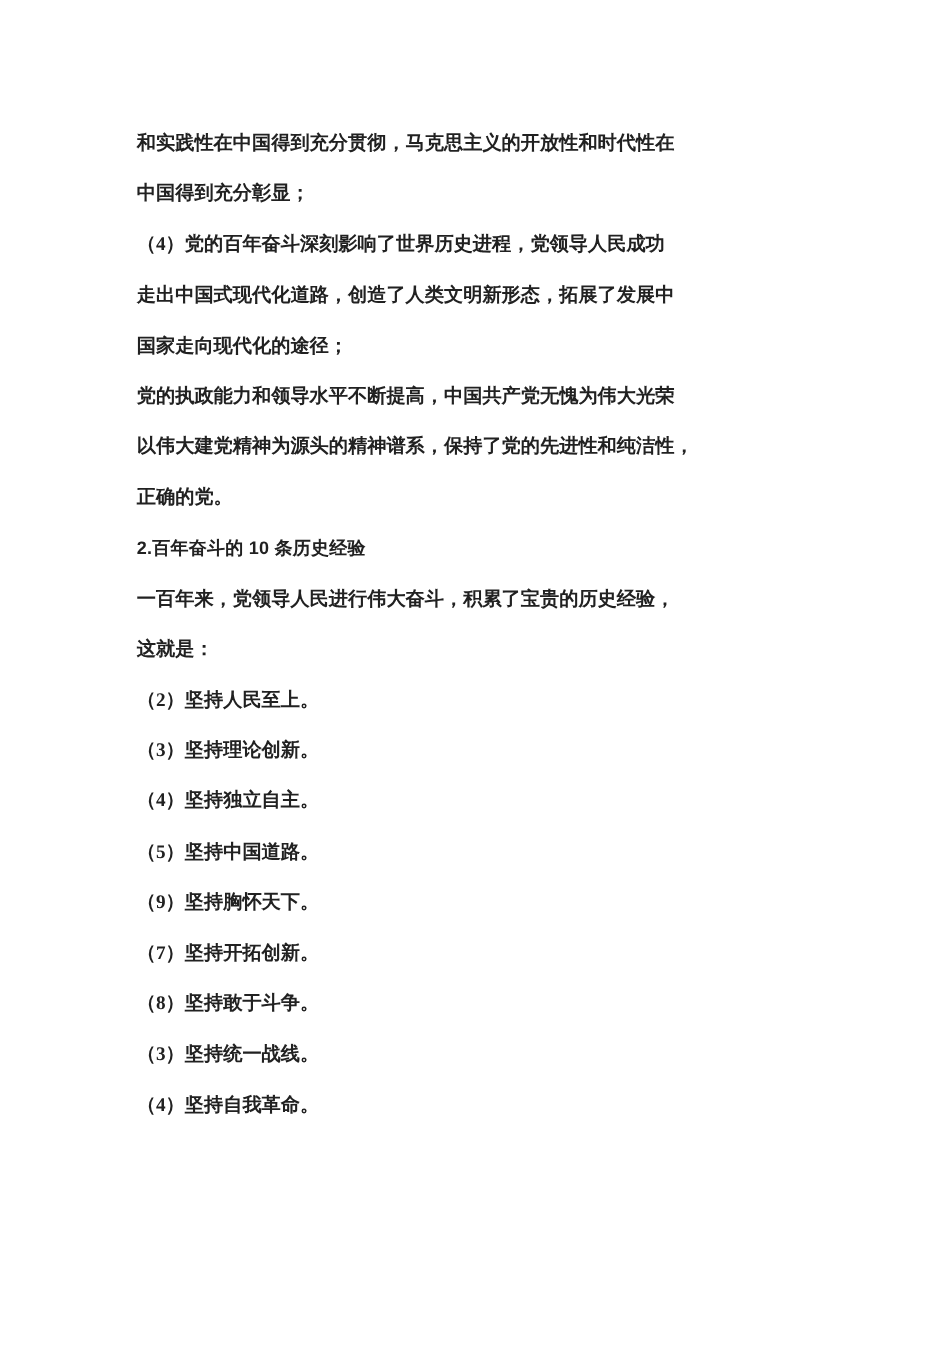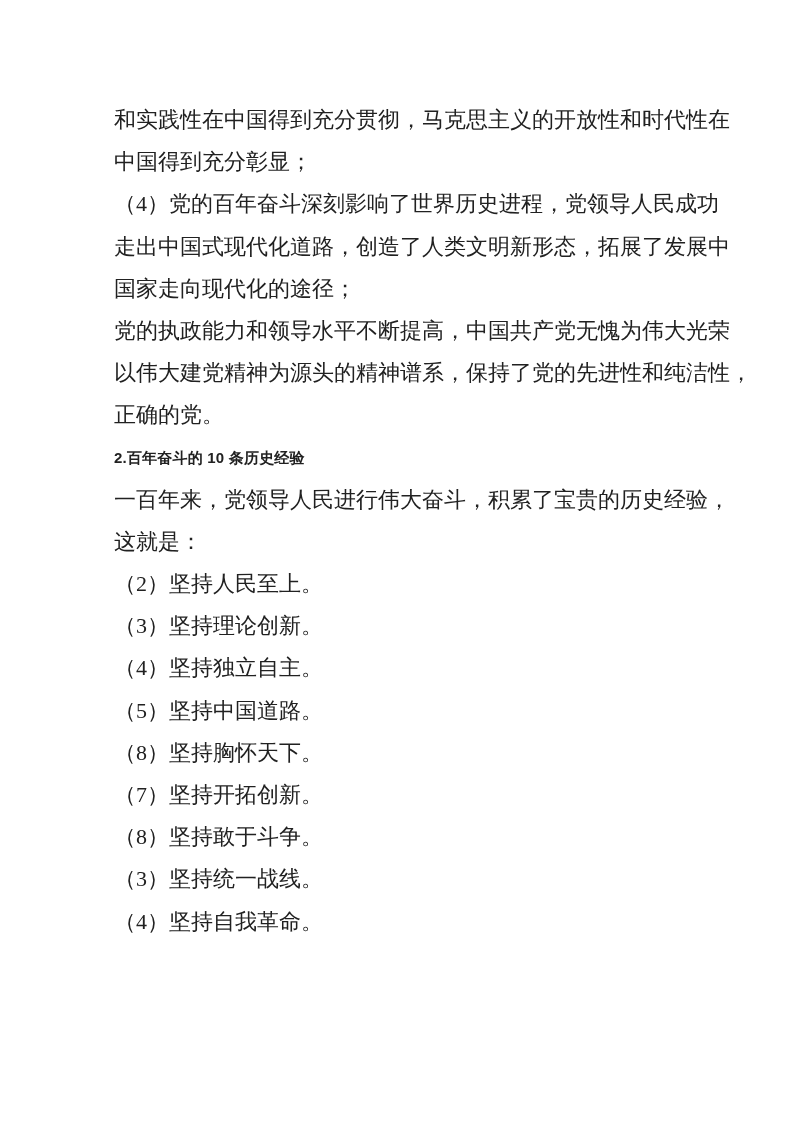--- a/index.html
+++ b/index.html
@@ -20,26 +20,27 @@
     left: 114px;
     top: 99px;
     width: 555px;
     color: #212121;
   }
   .block {
     margin: 0;
     padding: 0;
   }
   .line {
-    font-size: 22px;
+    font-size: 16px;
     line-height: 42.2px;
     height: 42.2px;
     white-space: nowrap;
     overflow: visible;
     text-align: left;
+    font-weight: bold;
   }
   .heading .line {
     font-family: "Liberation Sans", sans-serif;
     font-weight: 700;
     font-size: 15px;
     letter-spacing: 0.2px;
   }
 </style>
 </head>
 <body>
@@ -73,21 +74,21 @@
       <div class="block list-item">
         <div class="line">（3）坚持理论创新。</div>
       </div>
       <div class="block list-item">
         <div class="line">（4）坚持独立自主。</div>
       </div>
       <div class="block list-item">
         <div class="line">（5）坚持中国道路。</div>
       </div>
       <div class="block list-item">
-        <div class="line">（8）坚持胸怀天下。</div>
+        <div class="line">（9）坚持胸怀天下。</div>
       </div>
       <div class="block list-item">
         <div class="line">（7）坚持开拓创新。</div>
       </div>
       <div class="block list-item">
         <div class="line">（8）坚持敢于斗争。</div>
       </div>
       <div class="block list-item">
         <div class="line">（3）坚持统一战线。</div>
       </div>

